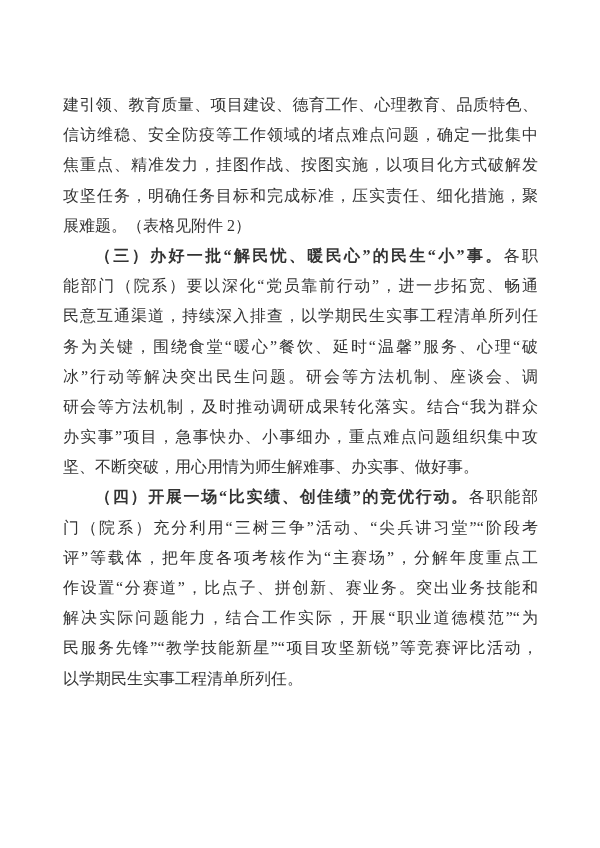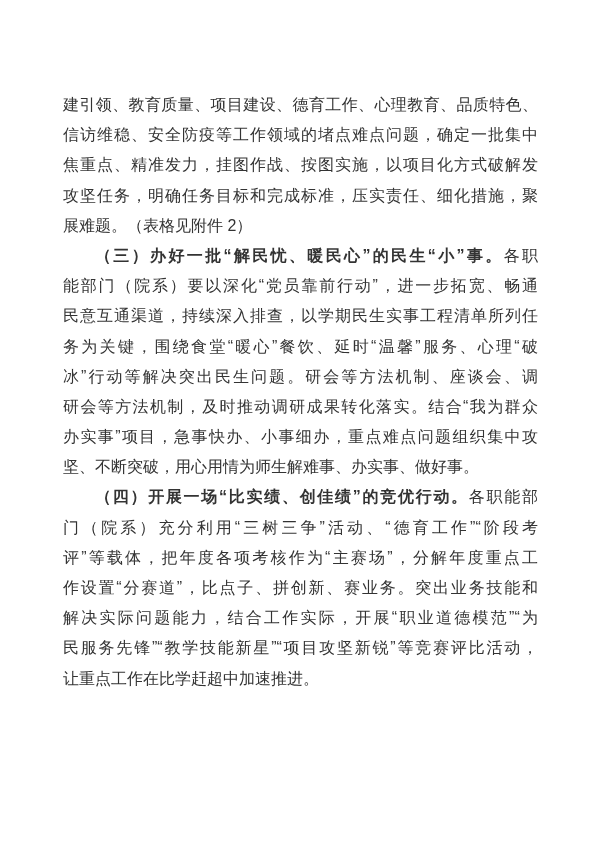--- a/index.html
+++ b/index.html
@@ -6,21 +6,21 @@
     margin: 0;
     padding: 0;
     background: #ffffff;
   }
   .page {
     position: relative;
     width: 600px;
     height: 848px;
     background: #ffffff;
     overflow: hidden;
-    font-family: Liberation Sans, sans-serif;
+    font-family: Liberation Serif, serif;
   }
   .text-block {
     position: absolute;
     left: 63px;
     top: 90px;
     width: 475px;
   }
   .paragraph {
     margin: 0;
     padding: 0;
@@ -63,21 +63,21 @@
         <div class="line"><span class="seg">能部门（院系）要以深化“党员靠前行动”，进一步拓宽、畅通</span></div>
         <div class="line"><span class="seg">民意互通渠道，持续深入排查，以学期民生实事工程清单所列任</span></div>
         <div class="line"><span class="seg">务为关键，围绕食堂“暖心”餐饮、延时“温馨”服务、心理“破</span></div>
         <div class="line"><span class="seg">冰”行动等解决突出民生问题。研会等方法机制、座谈会、调</span></div>
         <div class="line"><span class="seg">研会等方法机制，及时推动调研成果转化落实。结合“我为群众</span></div>
         <div class="line"><span class="seg">办实事”项目，急事快办、小事细办，重点难点问题组织集中攻</span></div>
         <div class="line flush"><span class="seg">坚、不断突破，用心用情为师生解难事、办实事、做好事。</span></div>
       </div>
       <div class="paragraph">
         <div class="line indent"><span class="seg bold">（四）开展一场“比实绩、创佳绩”的竞优行动。</span><span class="seg">各职能部</span></div>
-        <div class="line"><span class="seg">门（院系）充分利用“三树三争”活动、“德育工作”“阶段考</span></div>
+        <div class="line"><span class="seg">门（院系）充分利用“三树三争”活动、“尖兵讲习堂”“阶段考</span></div>
         <div class="line"><span class="seg">评”等载体，把年度各项考核作为“主赛场”，分解年度重点工</span></div>
         <div class="line"><span class="seg">作设置“分赛道”，比点子、拼创新、赛业务。突出业务技能和</span></div>
         <div class="line"><span class="seg">解决实际问题能力，结合工作实际，开展“职业道德模范”“为</span></div>
         <div class="line"><span class="seg">民服务先锋”“教学技能新星”“项目攻坚新锐”等竞赛评比活动，</span></div>
-        <div class="line flush"><span class="seg">让重点工作在比学赶超中加速推进。</span></div>
+        <div class="line flush"><span class="seg">以学期民生实事工程清单所列任。</span></div>
       </div>
     </div>
 </div>
 
 </body></html>

